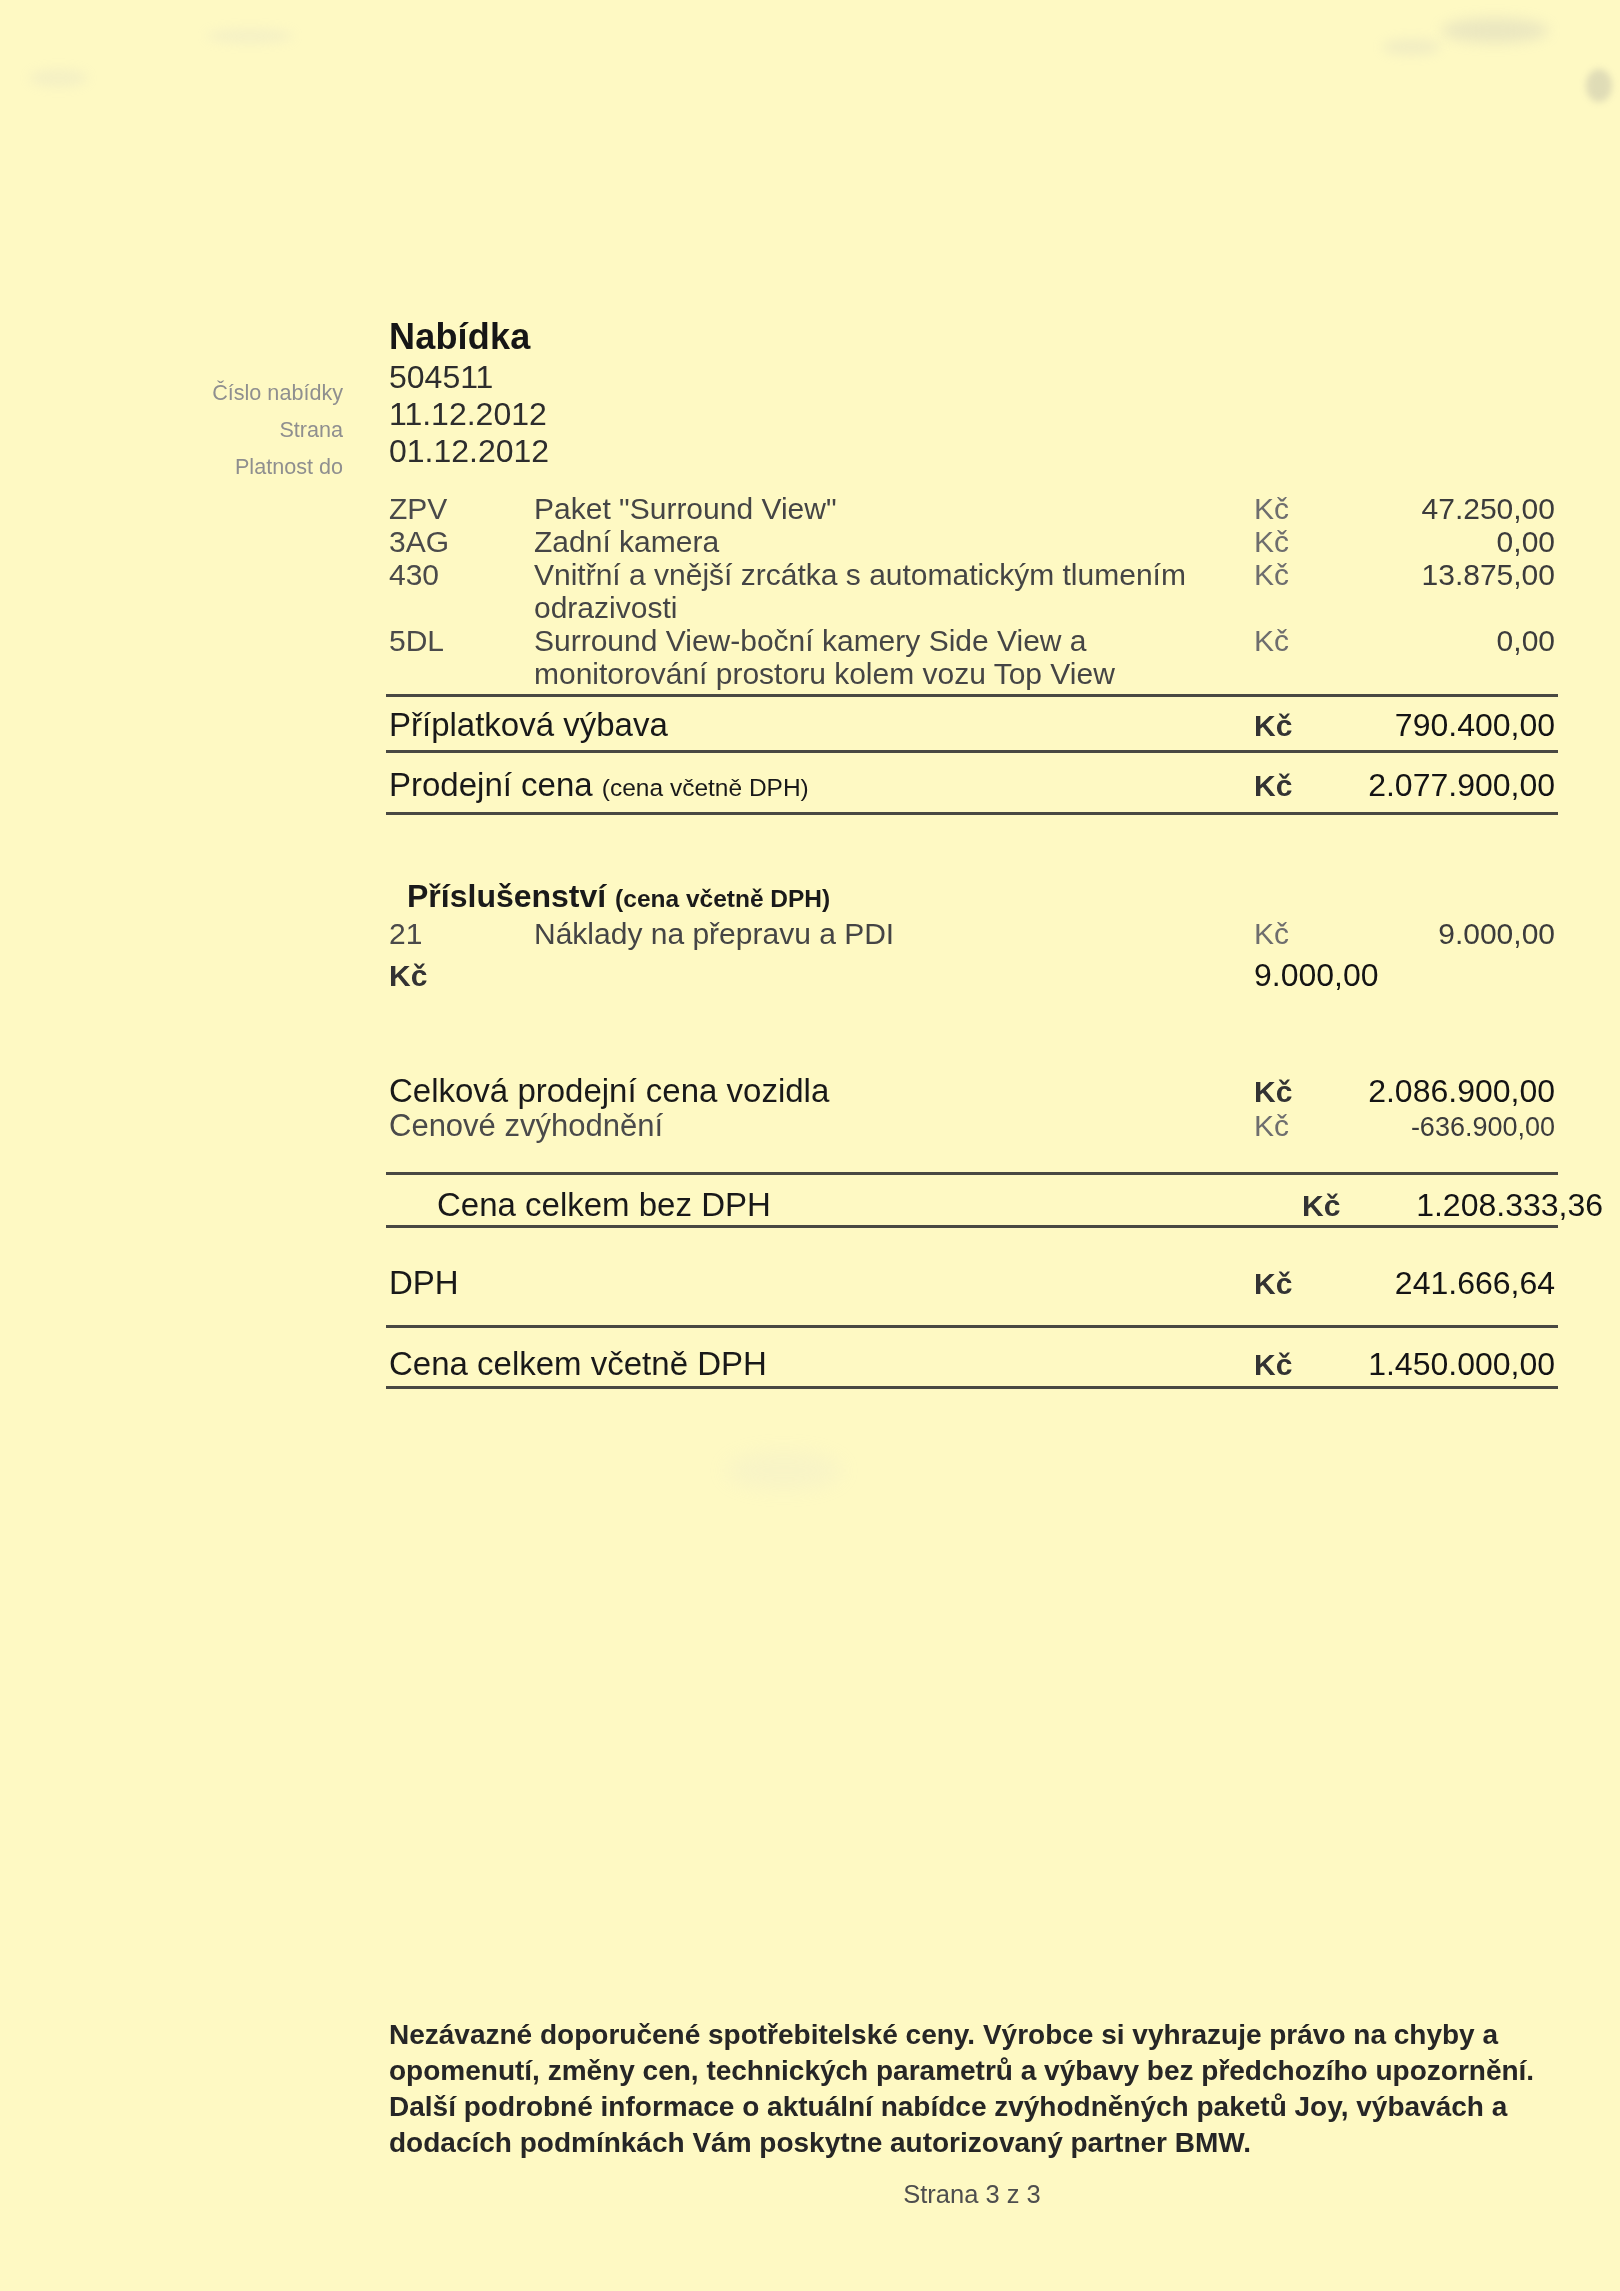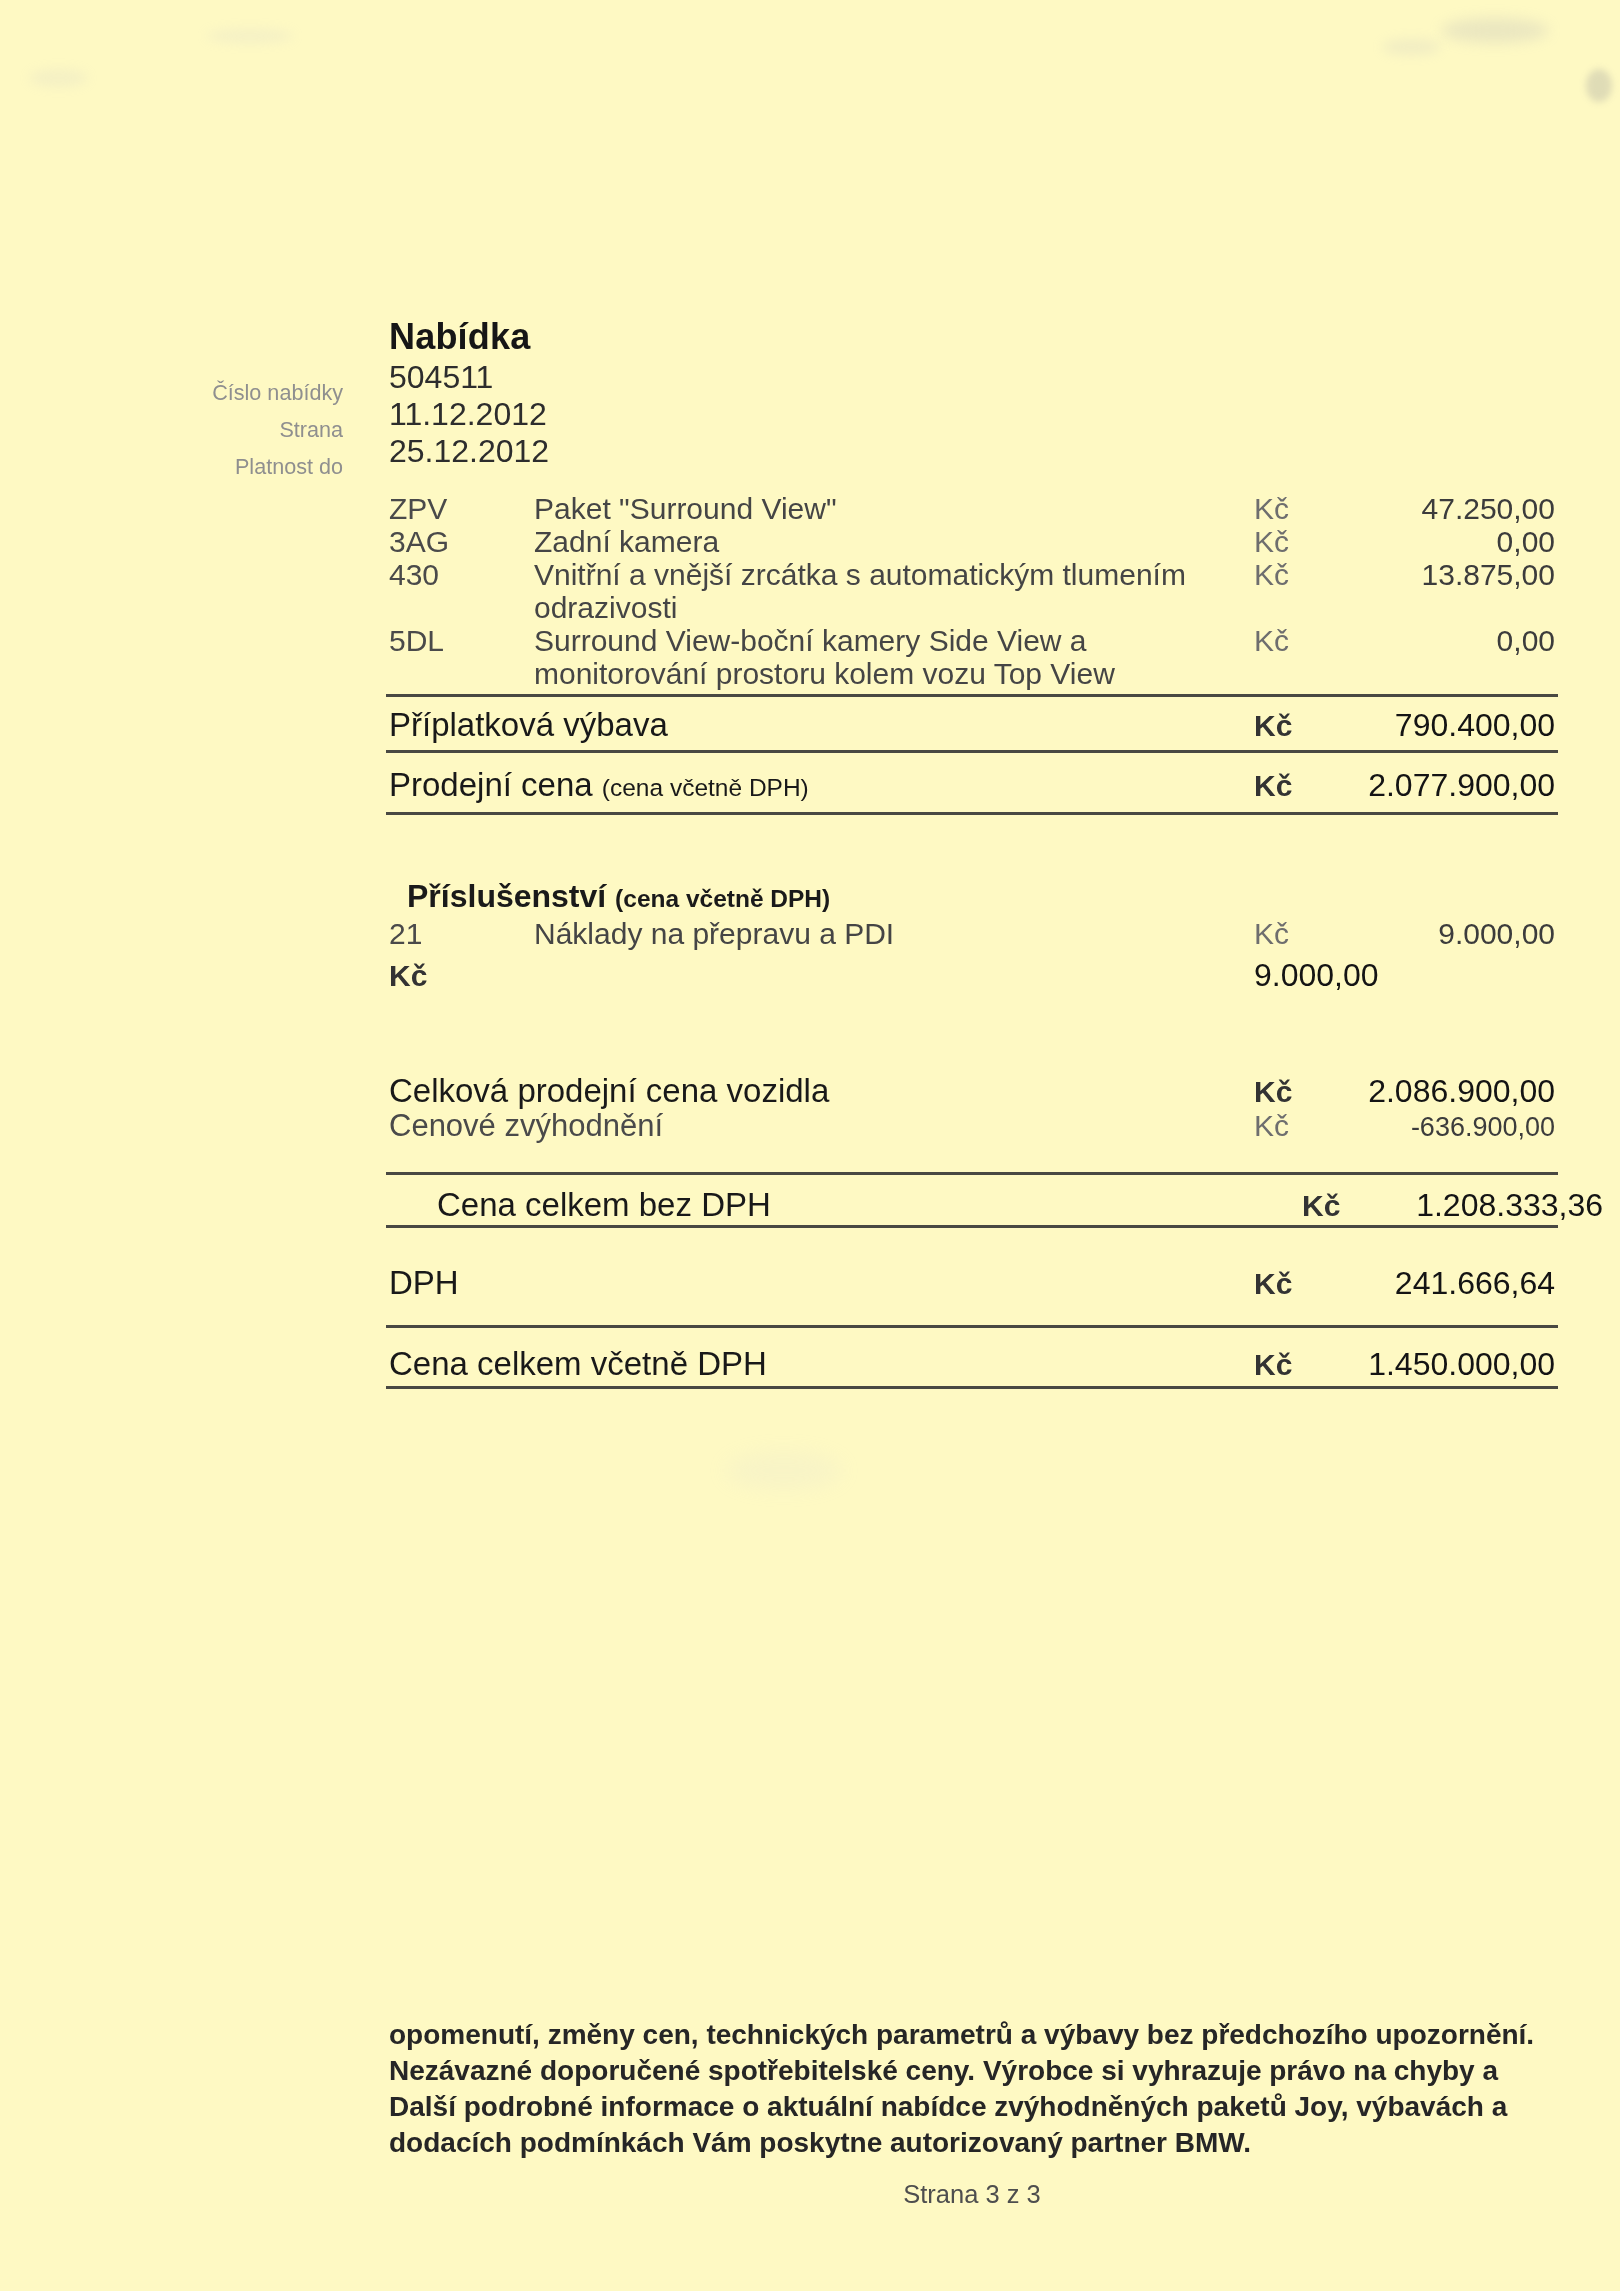--- a/index.html
+++ b/index.html
@@ -65,21 +65,21 @@
   <div class="abs title">Nabídka</div>
 
   <div class="abs meta-labels">
     <div>Číslo nabídky</div>
     <div>Strana</div>
     <div>Platnost do</div>
   </div>
   <div class="abs meta-values">
     <div>504511</div>
     <div>11.12.2012</div>
-    <div>25.12.2012</div>
+    <div>01.12.2012</div>
   </div>
 
   <div class="abs content" style="top:492px;">
     <div class="row">
       <div class="code">ZPV</div>
       <div class="desc">Paket "Surround View"</div>
       <div class="cur">Kč</div>
       <div class="amt">47.250,00</div>
     </div>
     <div class="row">
@@ -174,22 +174,22 @@
 
   <div class="abs content trow" style="top:1345px;">
     <div class="lbl">Cena celkem včetně DPH</div>
     <div class="cur">Kč</div>
     <div class="amt">1.450.000,00</div>
   </div>
 
   <div class="abs rule" style="top:1386px;"></div>
 
   <div class="abs disclaimer">
+    <div>Nezávazné doporučené spotřebitelské ceny. Výrobce si vyhrazuje právo na chyby a</div>
     <div>opomenutí, změny cen, technických parametrů a výbavy bez předchozího upozornění.</div>
-    <div>Nezávazné doporučené spotřebitelské ceny. Výrobce si vyhrazuje právo na chyby a</div>
     <div>Další podrobné informace o aktuální nabídce zvýhodněných paketů Joy, výbavách a</div>
     <div>dodacích podmínkách Vám poskytne autorizovaný partner BMW.</div>
   </div>
 
   <div class="abs page-ind">Strana 3 z 3</div>
 
 </div>
 
 
 </body></html>

